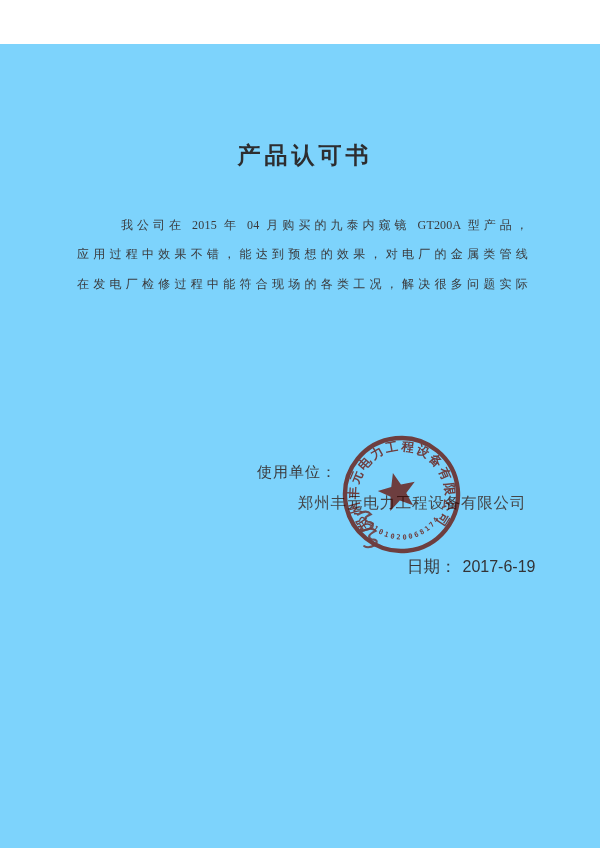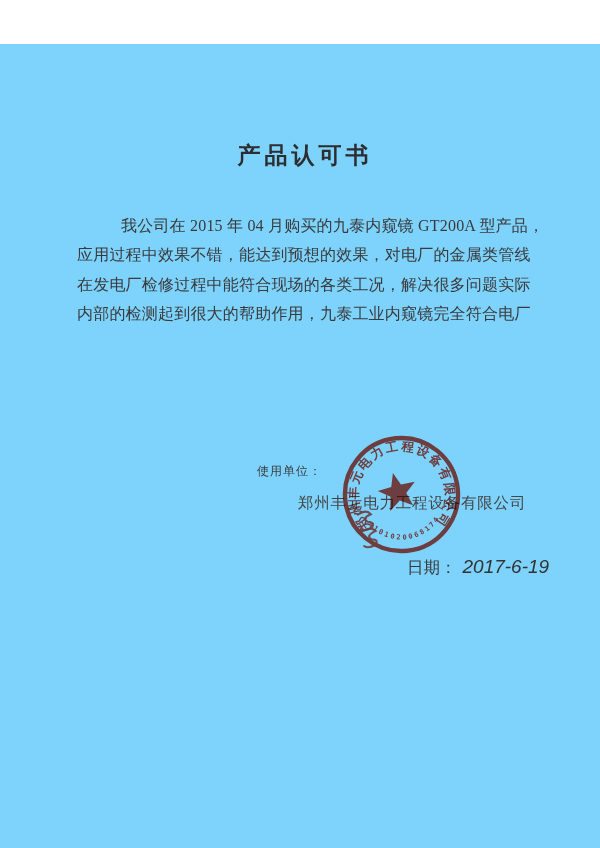--- a/index.html
+++ b/index.html
@@ -22,59 +22,58 @@
     text-align: center;
     font-size: 23px;
     font-weight: 600;
     letter-spacing: 4px;
     color: #2d2d2f;
     transform: translateX(5px);
   }
   .body-block {
     position: absolute;
     top: 167px; left: 77px; width: 451px;
-    font-size: 16px;
+    font-size: 12px;
     color: #3a3a3c;
   }
   .body-line {
     height: 29.3px;
     line-height: 29.3px;
     white-space: nowrap;
     text-align: justify;
     text-align-last: justify;
     letter-spacing: 0.2px;
   }
   .body-line.first { text-indent: 44px; }
   .body-line.last { text-align-last: left; }
   .sig-label {
     position: absolute;
     top: 419px; left: 257px;
-    font-size: 12px;
+    font-size: 15px;
     letter-spacing: 1px;
     color: #3c3c3e;
   }
   .company-name {
     position: absolute;
     top: 449px; left: 298px;
     font-size: 15.5px;
     letter-spacing: 0.8px;
     color: #454547;
   }
   .date-line {
     position: absolute;
     top: 512px; left: 407px;
     font-size: 16.5px;
     color: #38383a;
   }
   .date-line .date-value {
     font-family: "Liberation Sans", sans-serif;
-    font-size: 19px;
+    font-size: 16px;
     margin-left: 6px;
     color: #333336;
-    font-style: italic;
   }
   .seal {
     position: absolute;
     top: 387px; left: 338px;
     width: 127px; height: 127px;
     mix-blend-mode: multiply;
     opacity: 0.9;
     transform: rotate(-6deg);
     pointer-events: none;
   }
@@ -101,21 +100,20 @@
 <body>
 
 <div class="page">
 
   <div class="doc-title">产品认可书</div>
 
   <div class="body-block">
     <div class="body-line first">我公司在 2015 年 04 月购买的九泰内窥镜 GT200A 型产品，</div>
     <div class="body-line">应用过程中效果不错，能达到预想的效果，对电厂的金属类管线</div>
     <div class="body-line">在发电厂检修过程中能符合现场的各类工况，解决很多问题实际</div>
-    <div class="body-line">内部的检测起到很大的帮助作用，九泰工业内窥镜完全符合电厂</div>
   </div>
 
   <div class="sig-label">使用单位：</div>
 
   <div class="company-name">郑州丰元电力工程设备有限公司</div>
 
   <div class="seal">
     <svg viewBox="0 0 127 127" xmlns="http://www.w3.org/2000/svg">
       <defs>
         <path id="seal-arc-path" d="M 29.6 91.6 A 44 44 0 1 1 97.4 91.6"></path>

